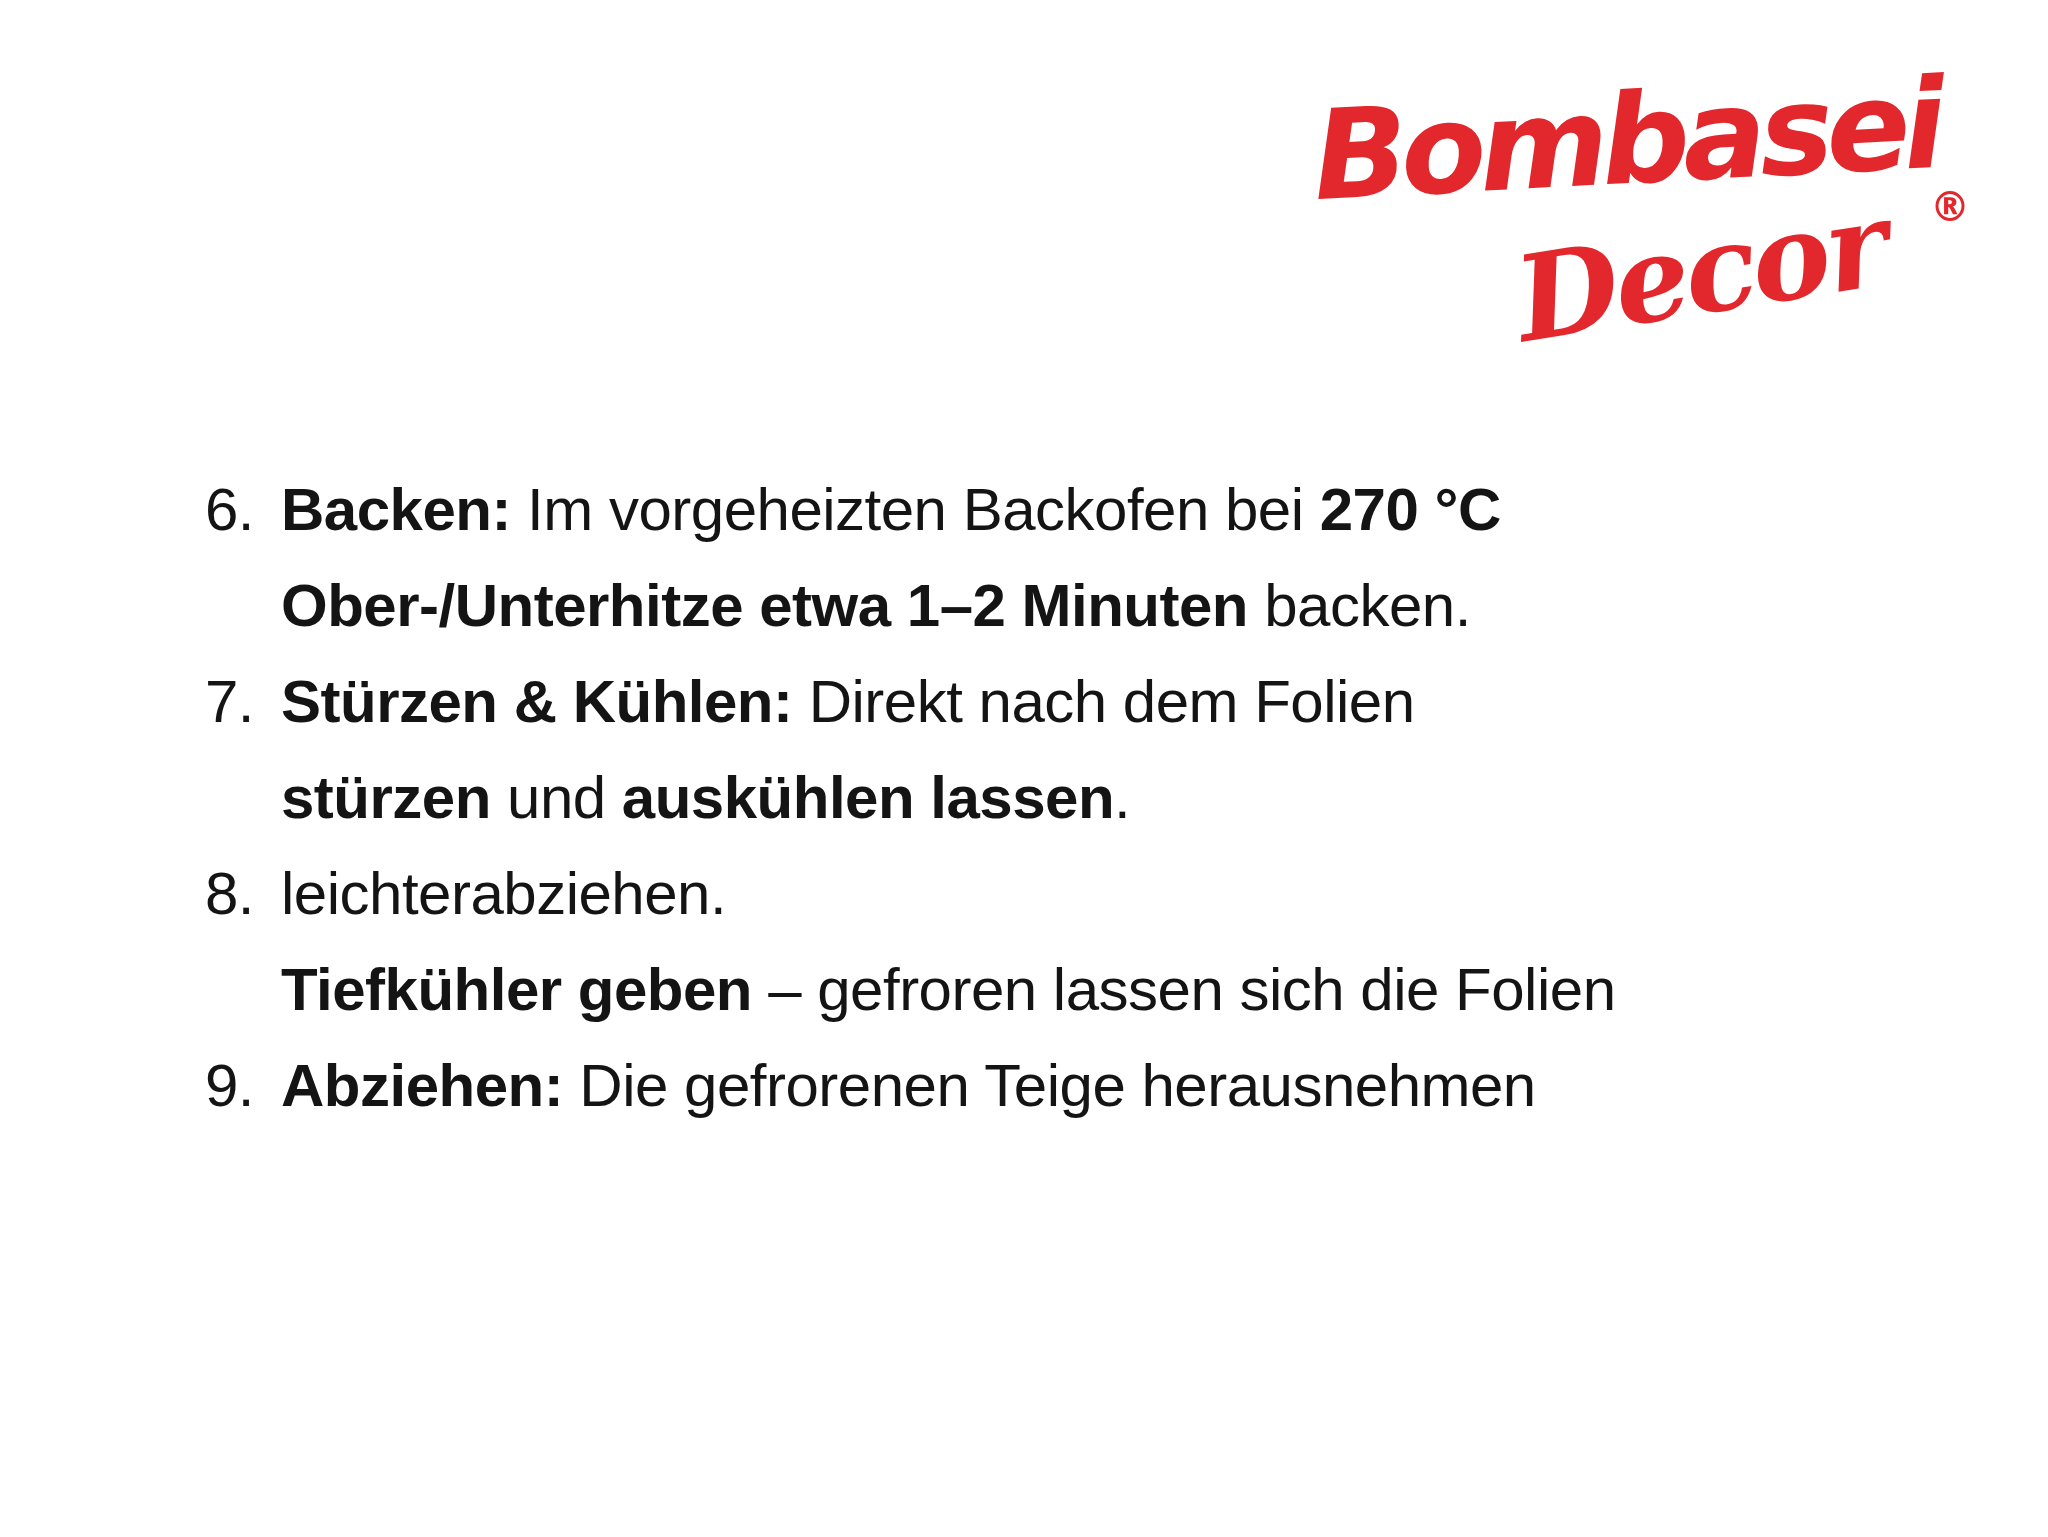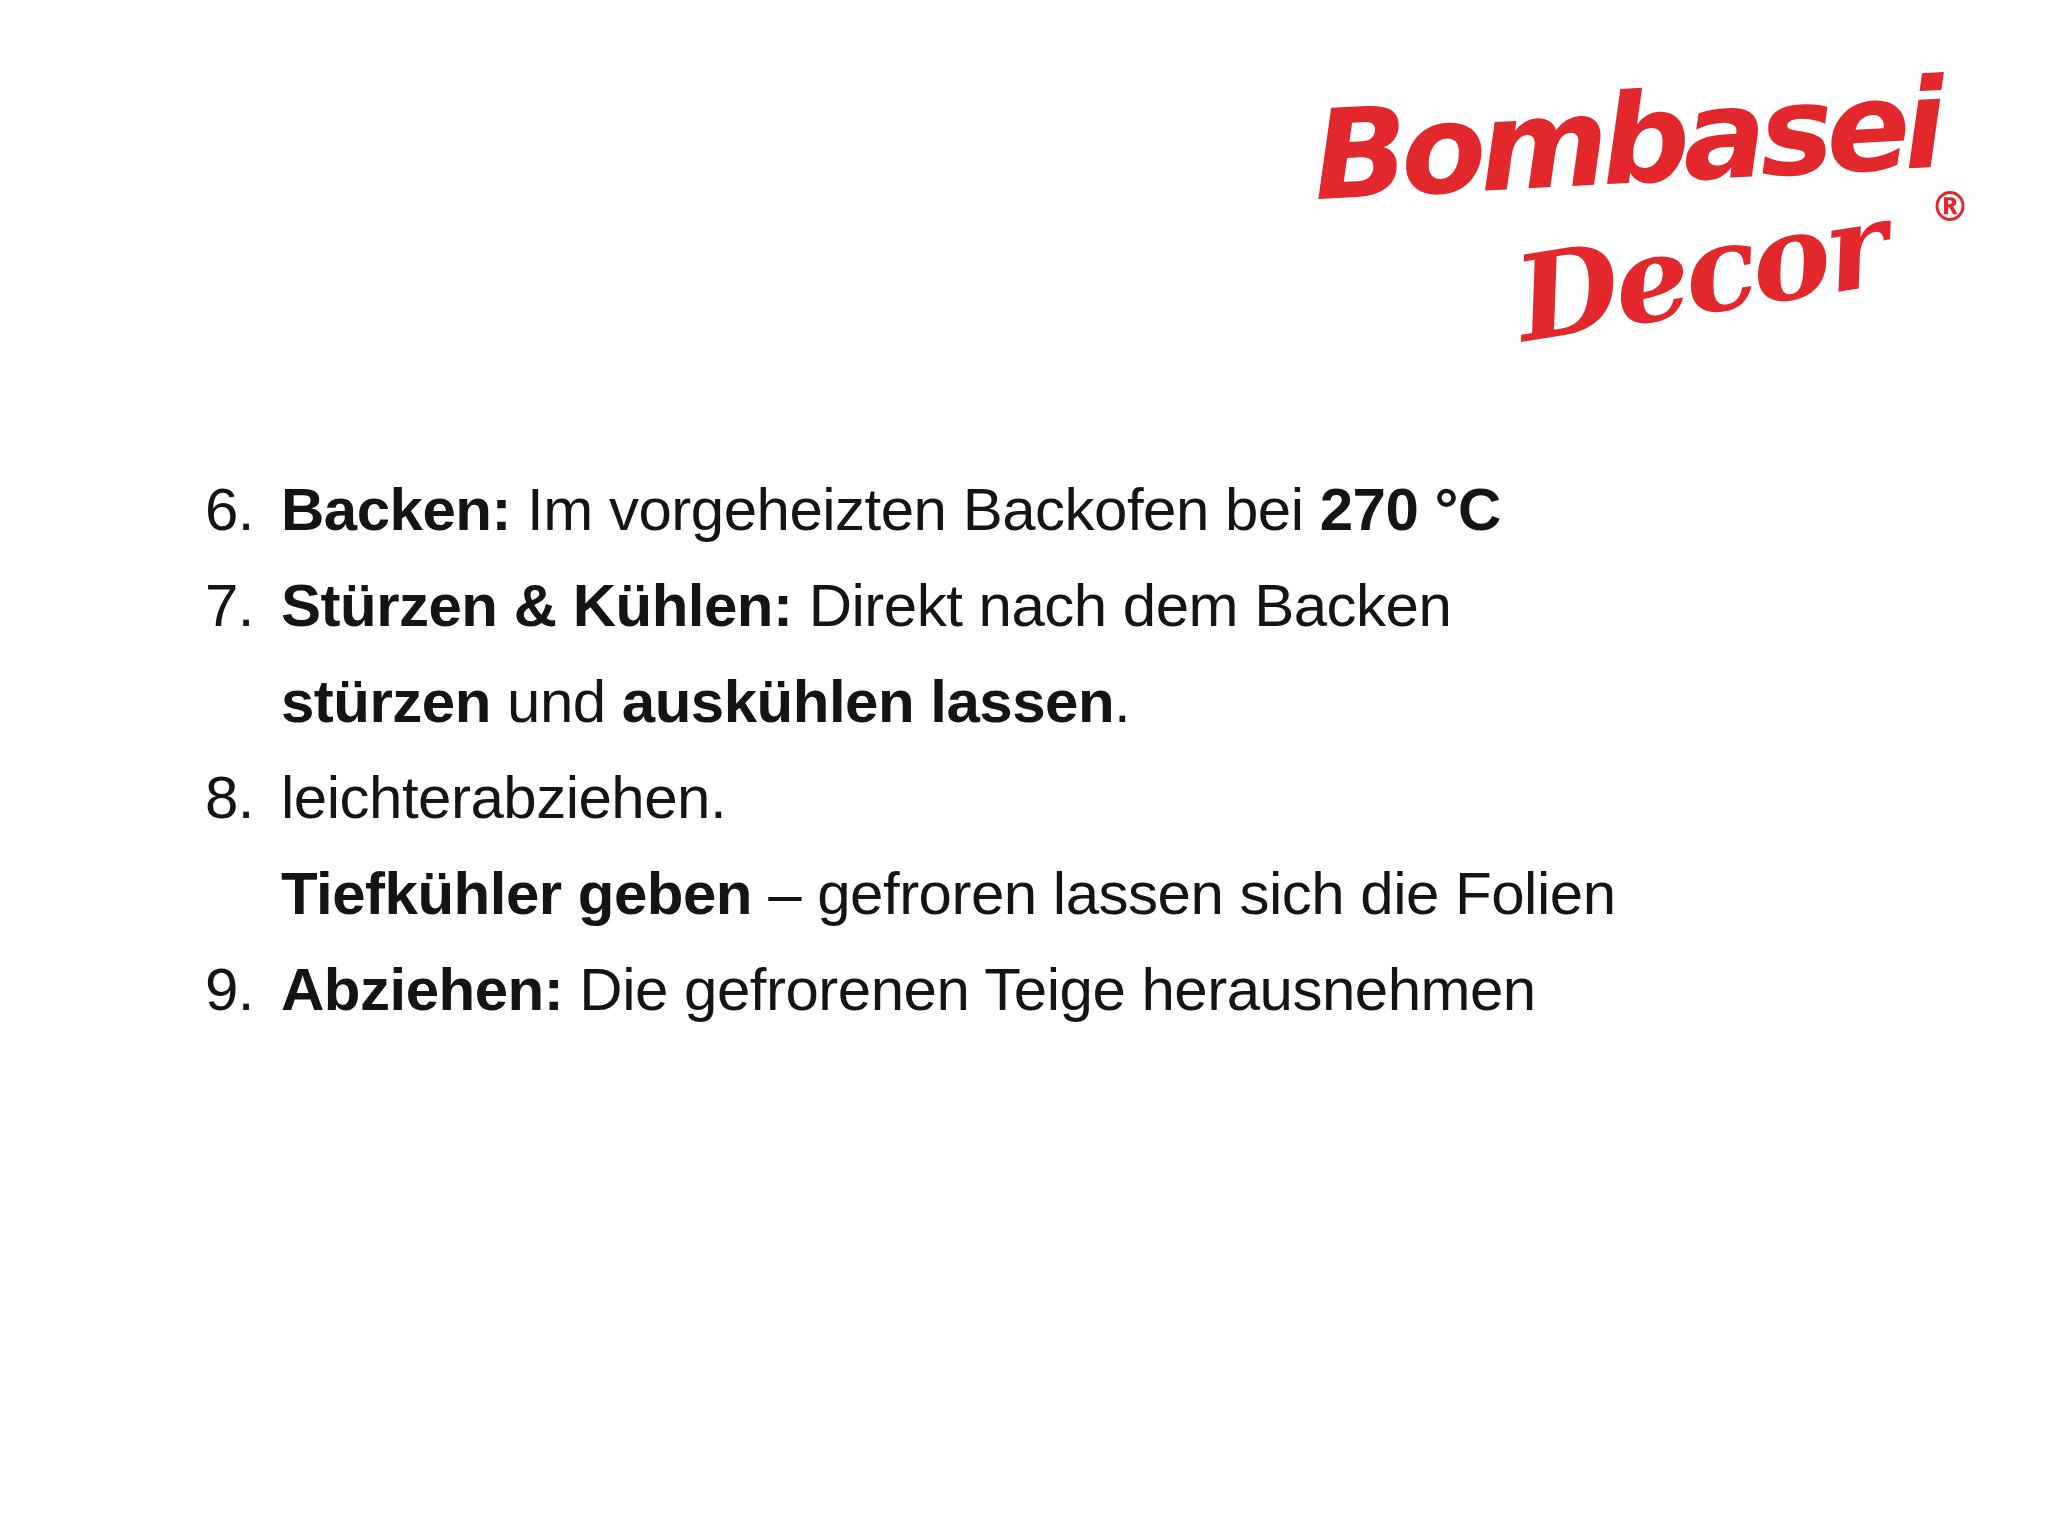--- a/index.html
+++ b/index.html
@@ -85,27 +85,28 @@
     <div class="logo-sub">Decor</div>
     <div class="logo-reg">®</div>
   </div>
 
   <div class="content">
 
     <div class="item">
       <div class="item-number">6.</div>
       <div class="item-body">
         <div class="line"><span class="seg b">Backen:</span><span class="seg"> Im vorgeheizten Backofen bei </span><span class="seg b">270 °C</span></div>
+        <div class="line"><span class="seg b">Ober-/Unterhitze etwa 1–2 Minuten</span><span class="seg"> backen.</span></div>
       </div>
     </div>
 
     <div class="item">
       <div class="item-number">7.</div>
       <div class="item-body">
-        <div class="line"><span class="seg b">Stürzen &amp; Kühlen:</span><span class="seg"> Direkt nach dem Backen</span></div>
+        <div class="line"><span class="seg b">Stürzen &amp; Kühlen:</span><span class="seg"> Direkt nach dem Folien</span></div>
         <div class="line"><span class="seg b">stürzen</span><span class="seg"> und </span><span class="seg b">auskühlen lassen</span><span class="seg">.</span></div>
       </div>
     </div>
 
     <div class="item">
       <div class="item-number">8.</div>
       <div class="item-body">
         <div class="line"><span class="seg">leichterabziehen.</span></div>
         <div class="line"><span class="seg b">Tiefkühler geben</span><span class="seg"> – gefroren lassen sich die Folien</span></div>
       </div>

